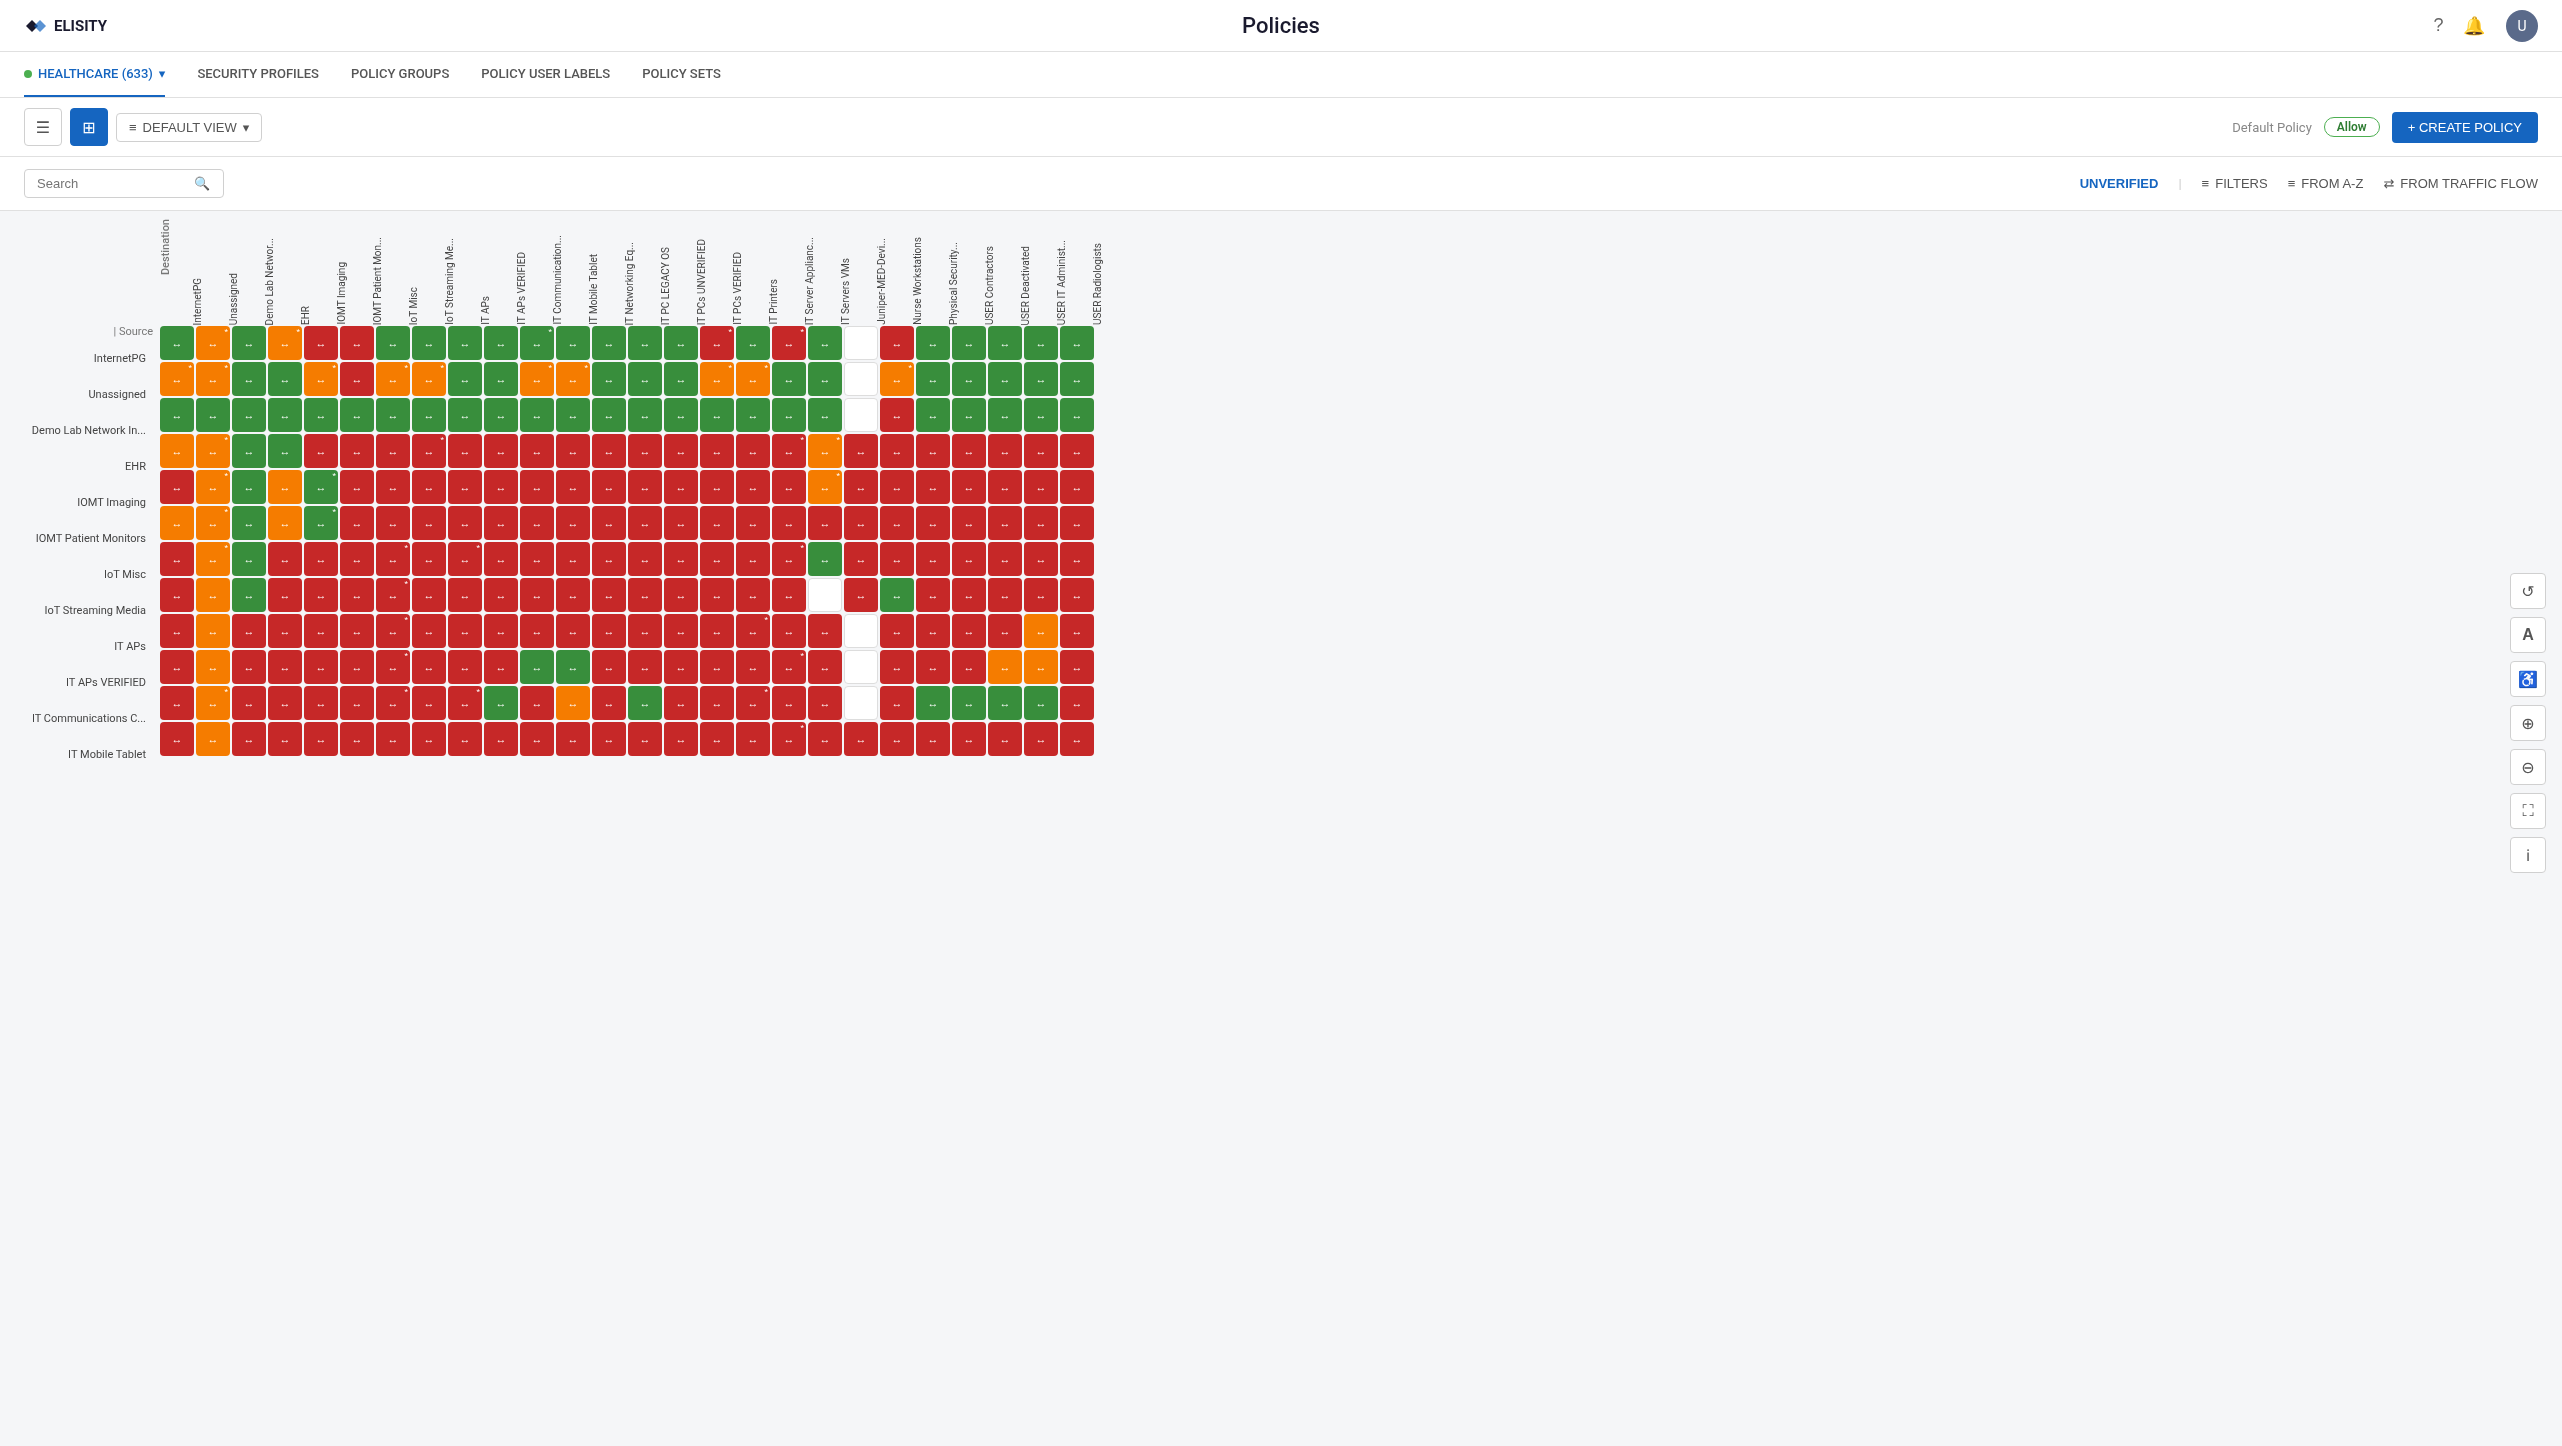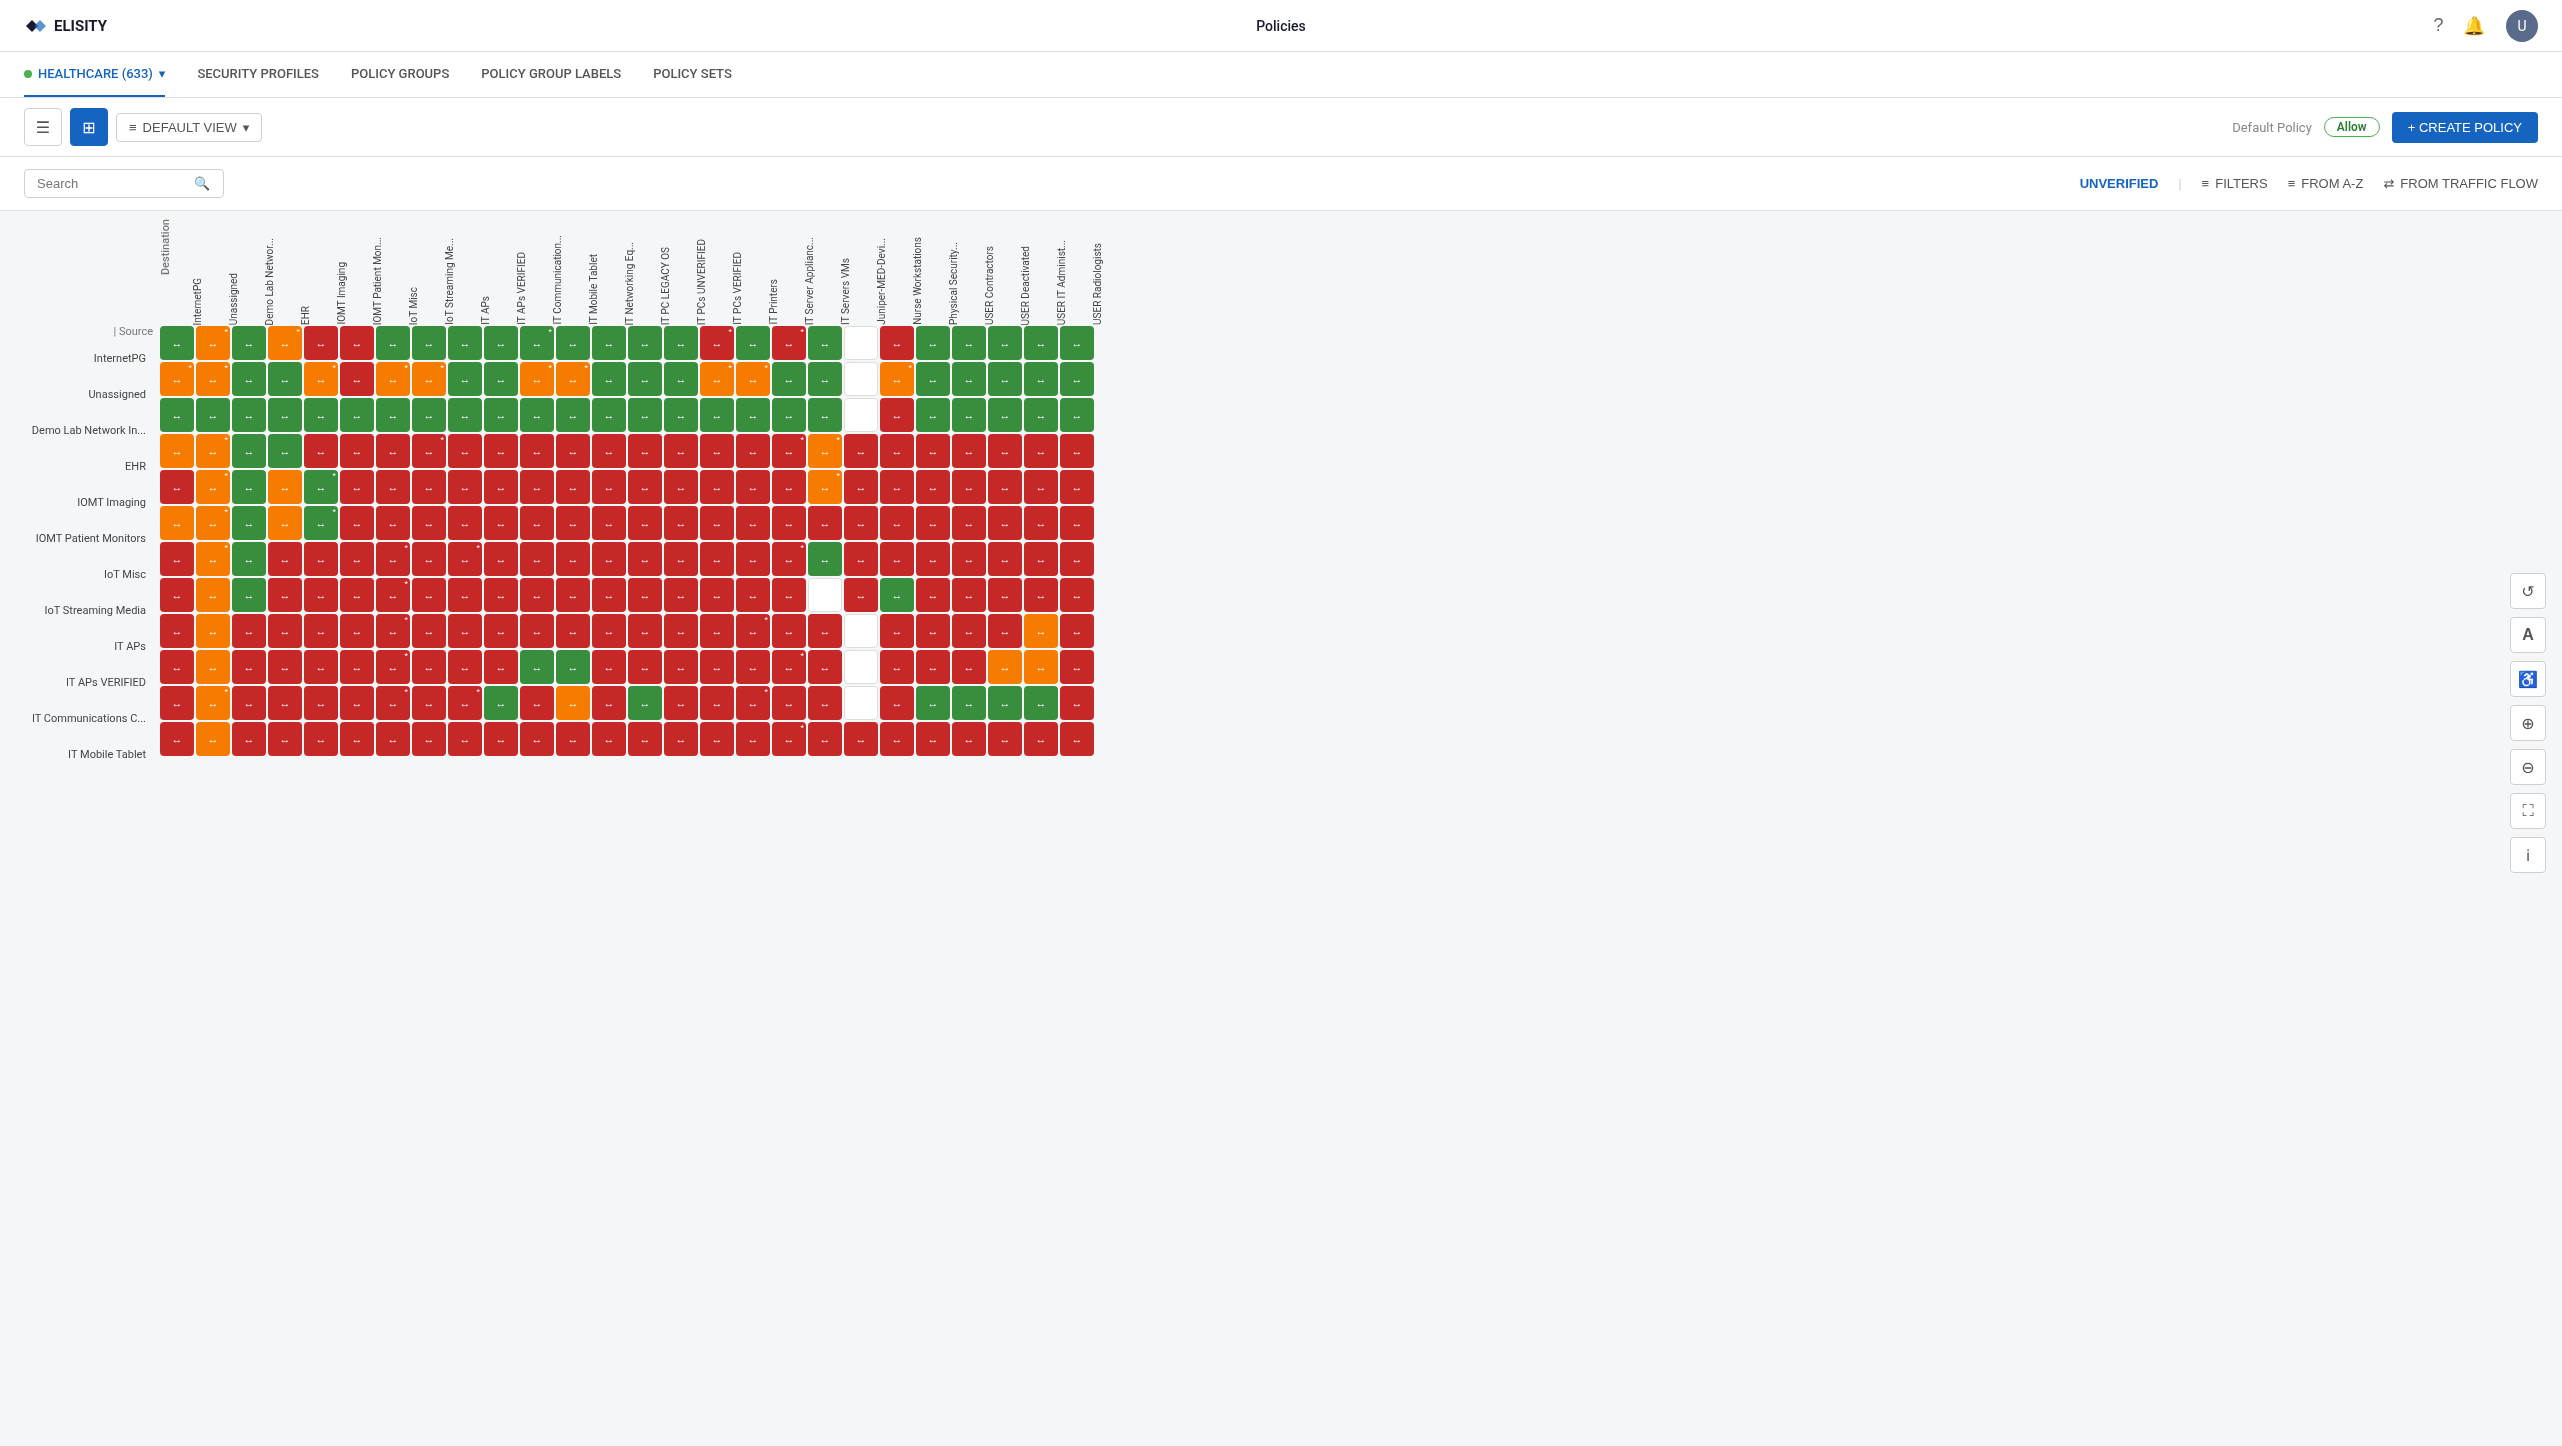--- a/index.html
+++ b/index.html
@@ -6,21 +6,21 @@
     body { font-family: -apple-system, BlinkMacSystemFont, 'Segoe UI', Roboto, sans-serif; background: #f5f6f8; color: #1a1a2e; font-size: 13px; }
 
     
     .top-bar {
       display: flex; align-items: center; justify-content: space-between;
       background: #fff; border-bottom: 1px solid #e0e0e0;
       padding: 0 24px; height: 52px;
     }
     .logo { display: flex; align-items: center; gap: 8px; font-weight: 700; font-size: 15px; color: #1a1a2e; cursor: pointer; }
     .logo-icon { width: 22px; height: 16px; }
-    .page-title { font-size: 14px; font-weight: 500; color: #1a1a2e; position: absolute; left: 50%; transform: translateX(-50%); }
+    .page-title { font-size: 22px; font-weight: 500; color: #1a1a2e; position: absolute; left: 50%; transform: translateX(-50%); }
     .top-right { display: flex; align-items: center; gap: 20px; }
     .icon-btn { background: none; border: none; cursor: pointer; color: #666; font-size: 18px; display: flex; align-items: center; }
     .avatar { width: 32px; height: 32px; border-radius: 50%; background: #5a6a8a; display: flex; align-items: center; justify-content: center; color: #fff; font-size: 14px; cursor: pointer; }
 
     
     .nav-tabs {
       display: flex; align-items: center; background: #fff;
       border-bottom: 1px solid #e0e0e0; padding: 0 24px; gap: 32px;
     }
     .nav-tab {
@@ -125,21 +125,21 @@
     <span>HEALTHCARE (633)</span>
     <span>▾</span>
   </div>
   <div class="nav-tab">
     <span>SECURITY PROFILES</span>
   </div>
   <div class="nav-tab">
     <span>POLICY GROUPS</span>
   </div>
   <div class="nav-tab">
-    <span>POLICY GROUP LABELS</span>
+    <span>POLICY USER LABELS</span>
   </div>
   <div class="nav-tab">
     <span>POLICY SETS</span>
   </div>
 </div>
 
 <div class="toolbar">
   <div class="toolbar-left">
     <button class="view-btn">
       <span>☰</span>

